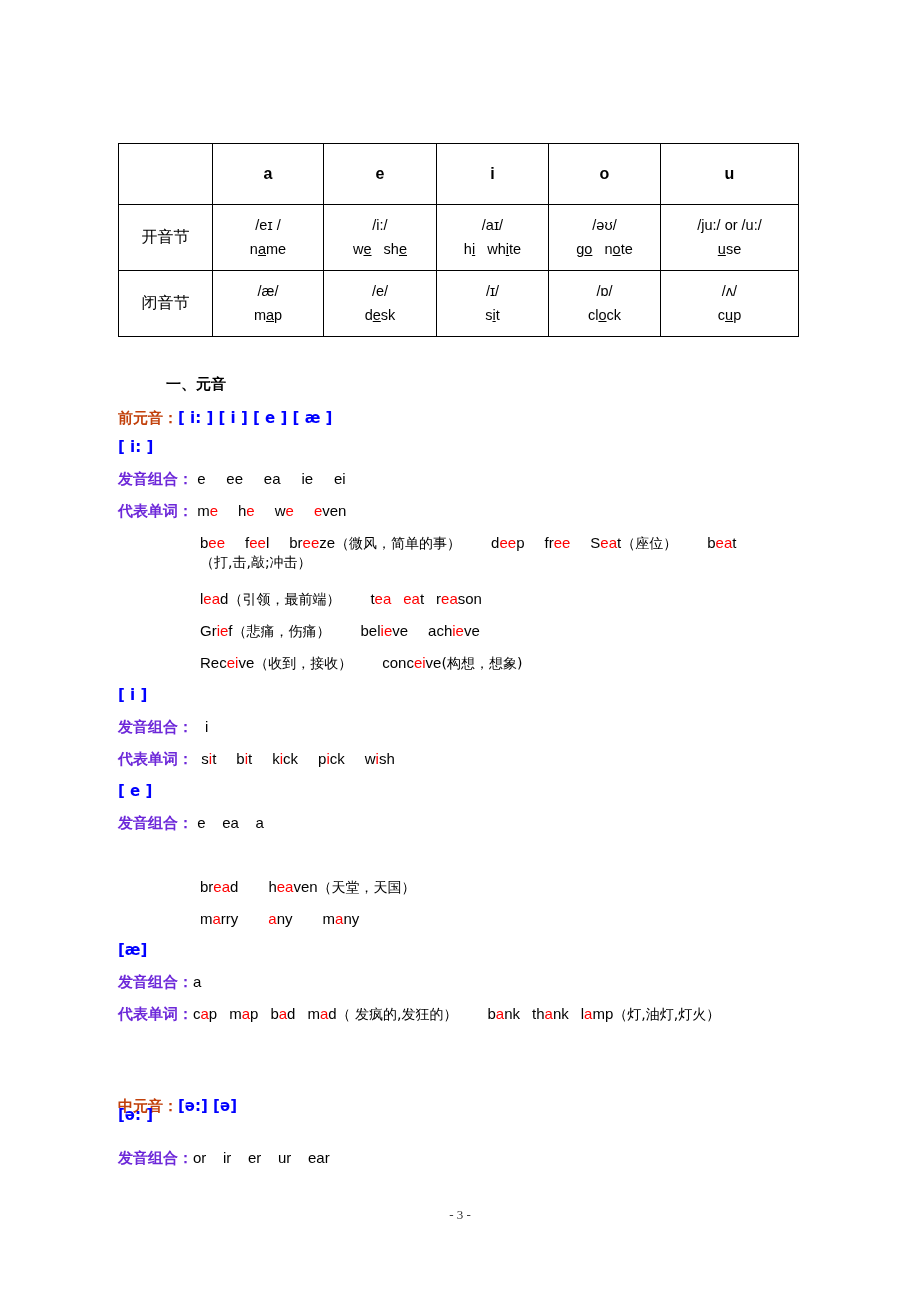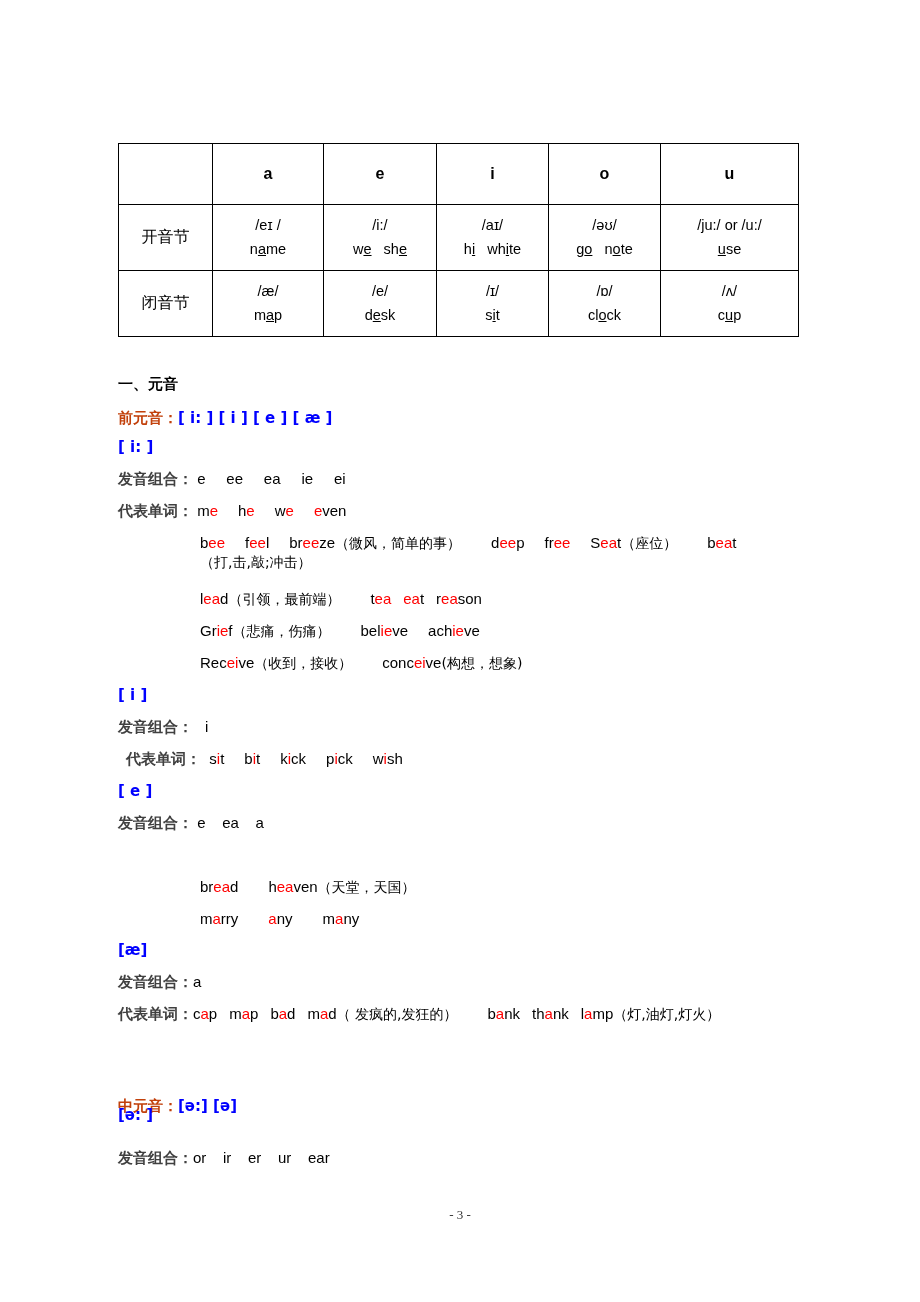--- a/index.html
+++ b/index.html
@@ -83,26 +83,27 @@
     color: #c2410c;
     font-weight: bold;
     font-size: 15px;
     font-family: "DejaVu Sans", sans-serif;
   }
   .sect-title {
     font-weight: bold;
     font-size: 15px;
     font-family: "DejaVu Sans", sans-serif;
     color: #000000;
+    margin-left: 48px;
   }
   .lbl {
     font-weight: bold;
     font-size: 15px;
     font-family: "DejaVu Sans", sans-serif;
-    color: #404040;
+    color: #6d28d9;
   }
   .word { font-family: "Liberation Sans", sans-serif; font-size: 15px; }
   .gloss { font-family: "DejaVu Sans", sans-serif; font-size: 14px; color: #000000; }
   .sp2 { display: inline-block; width: 12px; }
   .sp3 { display: inline-block; width: 20px; }
   .sp4 { display: inline-block; width: 30px; }
 
   .footer {
     position: absolute;
     left: 0;
@@ -224,21 +225,21 @@
   <div class="line" style="left:200px; top:655px;">
     <span class="word">Rec<span class="red">ei</span>ve</span><span class="gloss">（收到，接收）</span><span class="sp4"></span><span class="word">conc<span class="red">ei</span>ve</span><span class="gloss">(构想，想象)</span>
   </div>
 
   <div class="line sym" style="left:118px; top:688px;">[ i ]</div>
 
   <div class="line" style="left:118px; top:719px;">
     <span class="lbl">发音组合：</span><span class="word" style="margin-left:12px;">i</span>
   </div>
 
-  <div class="line" style="left:126px; top:751px;">
+  <div class="line" style="left:118px; top:751px;">
     <span class="lbl">代表单词：</span><span class="word">&nbsp;&nbsp;s<span class="red">i</span>t<span class="sp3"></span>b<span class="red">i</span>t<span class="sp3"></span>k<span class="red">i</span>ck<span class="sp3"></span>p<span class="red">i</span>ck<span class="sp3"></span>w<span class="red">i</span>sh</span>
   </div>
 
   <div class="line sym" style="left:118px; top:784px;">[ e ]</div>
 
   <div class="line" style="left:118px; top:815px;">
     <span class="lbl">发音组合：</span><span class="word">&nbsp;e&nbsp;&nbsp;&nbsp;&nbsp;ea&nbsp;&nbsp;&nbsp;&nbsp;a</span>
   </div>
 
 

